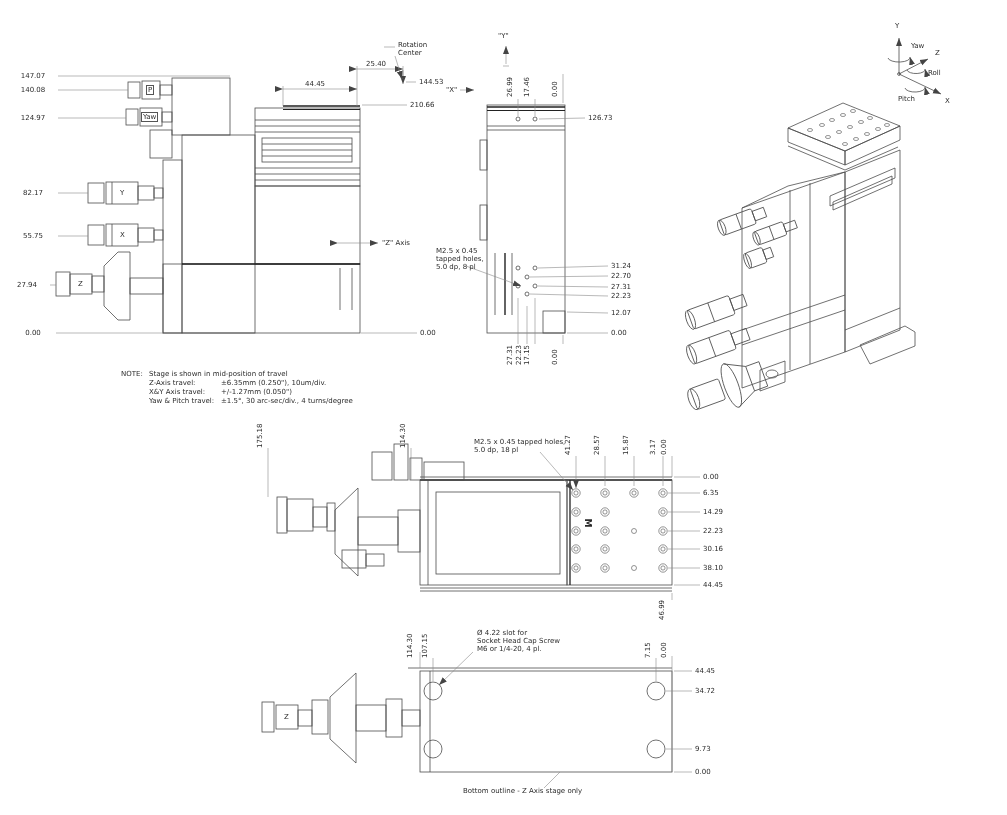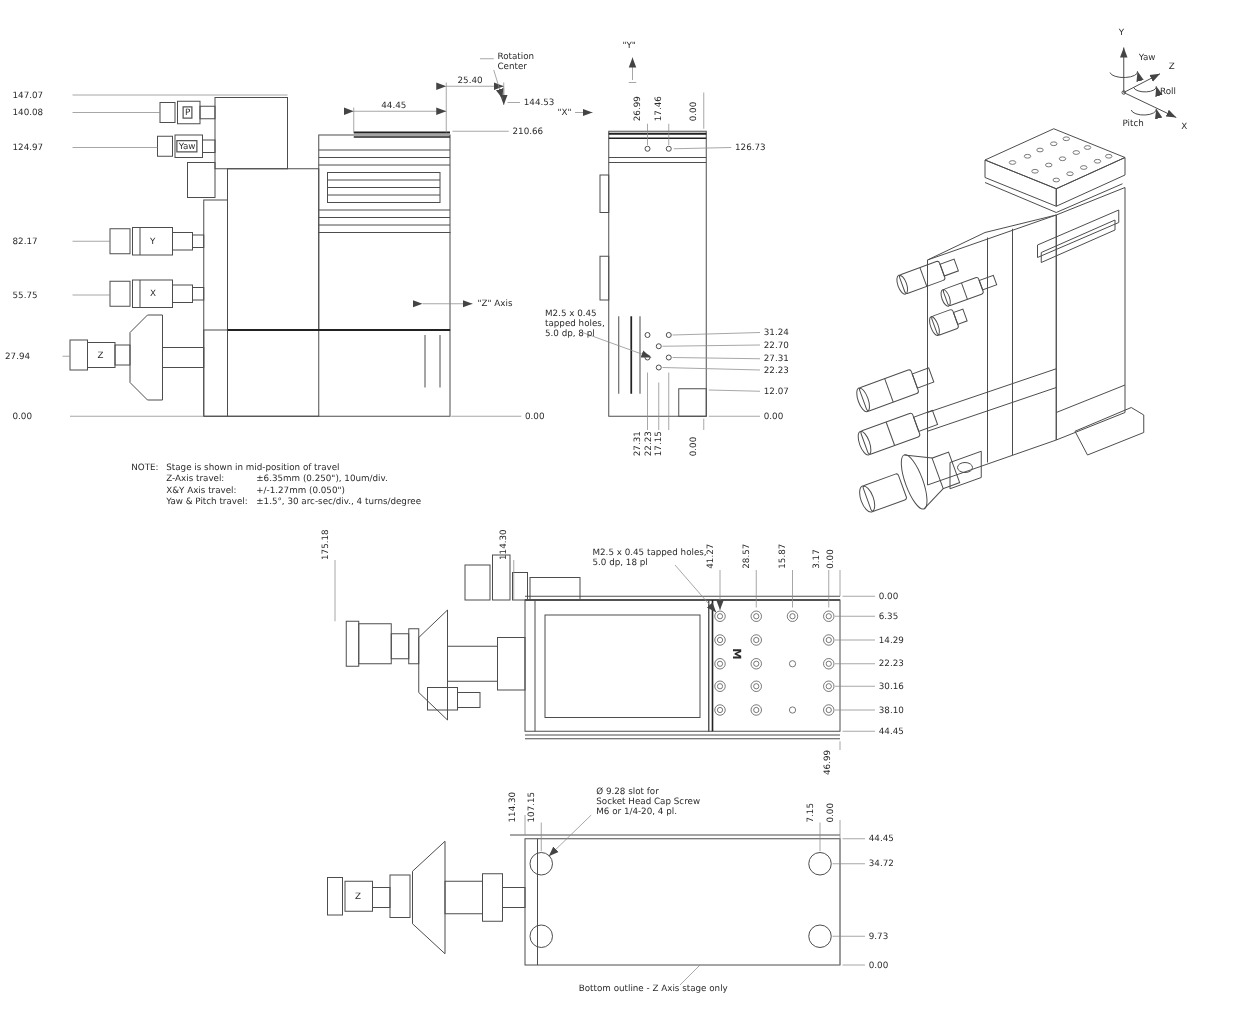--- a/index.html
+++ b/index.html
@@ -1,24 +1,24 @@
 <!DOCTYPE html>
 <html><head>
 <meta charset="utf-8">
 <style>
   html,body{margin:0;padding:0;background:#fff;}
   .sheet{position:relative;width:1007px;height:815px;background:#ffffff;overflow:hidden;
          font-family:"DejaVu Sans","Liberation Sans",sans-serif;color:#2b2b2b;}
   svg{position:absolute;left:0;top:0;}
   .d{position:absolute;font-size:7px;line-height:8px;white-space:nowrap;color:#2b2b2b;}
-  .ra{width:46px;text-align:left;}
+  .ra{width:46px;text-align:center;}
   .rot{transform:rotate(-90deg);transform-origin:0 100%;}
   .mrot{transform:rotate(90deg);font-weight:bold;font-size:9px;}
   .boxed{border:0.5px solid #555;padding:0 1px;background:#fff;}
-  .nt{position:absolute;font-size:7px;line-height:9px;white-space:nowrap;}
+  .nt{position:absolute;font-size:7px;line-height:9px;white-space:nowrap;margin-left:16px;}
   .nt .a{display:inline-block;width:72px;}
   .cap{position:absolute;font-size:7px;white-space:nowrap;padding-left:39px;}
   .k{position:absolute;font-size:7px;line-height:8px;white-space:nowrap;}
 </style>
 </head>
 <body>
 
 <div class="sheet">
 
 <svg width="1007" height="815" viewBox="0 0 1007 815">
@@ -416,21 +416,21 @@
   <div class="d" style="left:703px;top:508px">14.29</div>
   <div class="d" style="left:703px;top:527px">22.23</div>
   <div class="d" style="left:703px;top:545px">30.16</div>
   <div class="d" style="left:703px;top:564px">38.10</div>
   <div class="d" style="left:703px;top:581px">44.45</div>
   <div class="d rot" style="left:666px;top:612px">46.99</div>
   <div class="d mrot" style="left:584px;top:519px">M</div>
 
   <div class="d rot" style="left:414px;top:650px">114.30</div>
   <div class="d rot" style="left:429px;top:650px">107.15</div>
-  <div class="d" style="left:477px;top:629px">Ø 9.28 slot for</div>
+  <div class="d" style="left:477px;top:629px">Ø 4.22 slot for</div>
   <div class="d" style="left:477px;top:637px">Socket Head Cap Screw</div>
   <div class="d" style="left:477px;top:645px">M6 or 1/4-20, 4 pl.</div>
   <div class="d rot" style="left:652px;top:650px">7.15</div>
   <div class="d rot" style="left:668px;top:650px">0.00</div>
   <div class="d" style="left:695px;top:667px">44.45</div>
   <div class="d" style="left:695px;top:687px">34.72</div>
   <div class="d" style="left:695px;top:745px">9.73</div>
   <div class="d" style="left:695px;top:768px">0.00</div>
   <div class="k" style="left:284px;top:713px">Z</div>
   <div class="cap" style="left:424px;top:787px">Bottom outline - Z Axis stage only</div>

